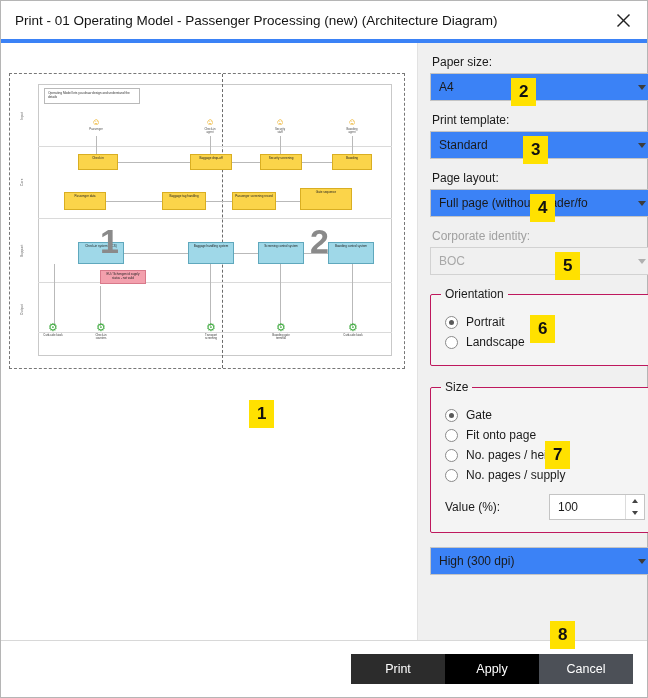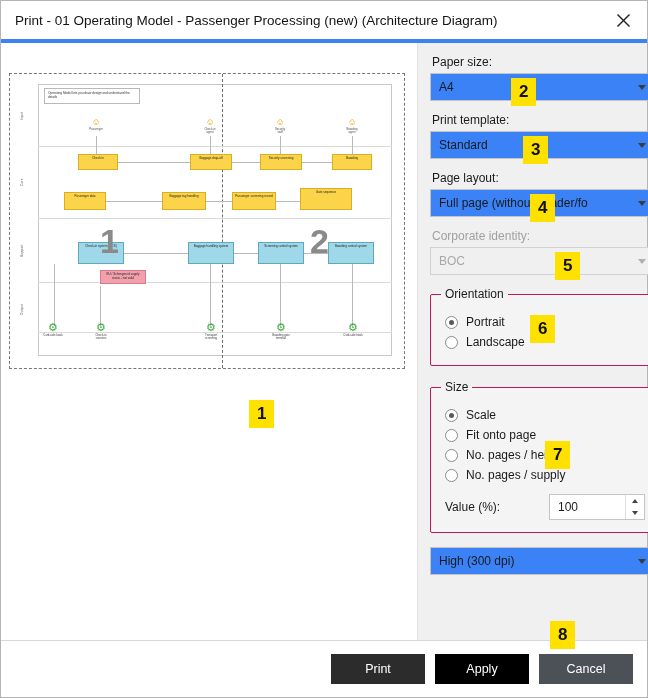--- a/index.html
+++ b/index.html
@@ -337,21 +337,20 @@
   
   .footer {
     flex: 0 0 56px;
     height: 56px;
     background: #ffffff;
     border-top: 1px solid #d8d8d8;
     display: flex;
     align-items: center;
     justify-content: flex-end;
     padding-right: 14px;
-    gap: 10px;
   }
   .btn {
     width: 94px;
     height: 30px;
     border: none;
     color: #ffffff;
     font-size: 12.5px;
     font-family: "Liberation Sans", sans-serif;
     cursor: pointer;
   }
@@ -506,21 +505,21 @@
         <div class="radio-row">
           <span class="radio"></span>
           <span>Landscape</span>
         </div>
       </fieldset>
 
       <fieldset class="group">
         <legend>Size</legend>
         <div class="radio-row">
           <span class="radio checked"></span>
-          <span>Scale</span>
+          <span>Gate</span>
         </div>
         <div class="radio-row">
           <span class="radio"></span>
           <span>Fit onto page</span>
         </div>
         <div class="radio-row">
           <span class="radio"></span>
           <span>No. pages / height</span>
         </div>
         <div class="radio-row">

